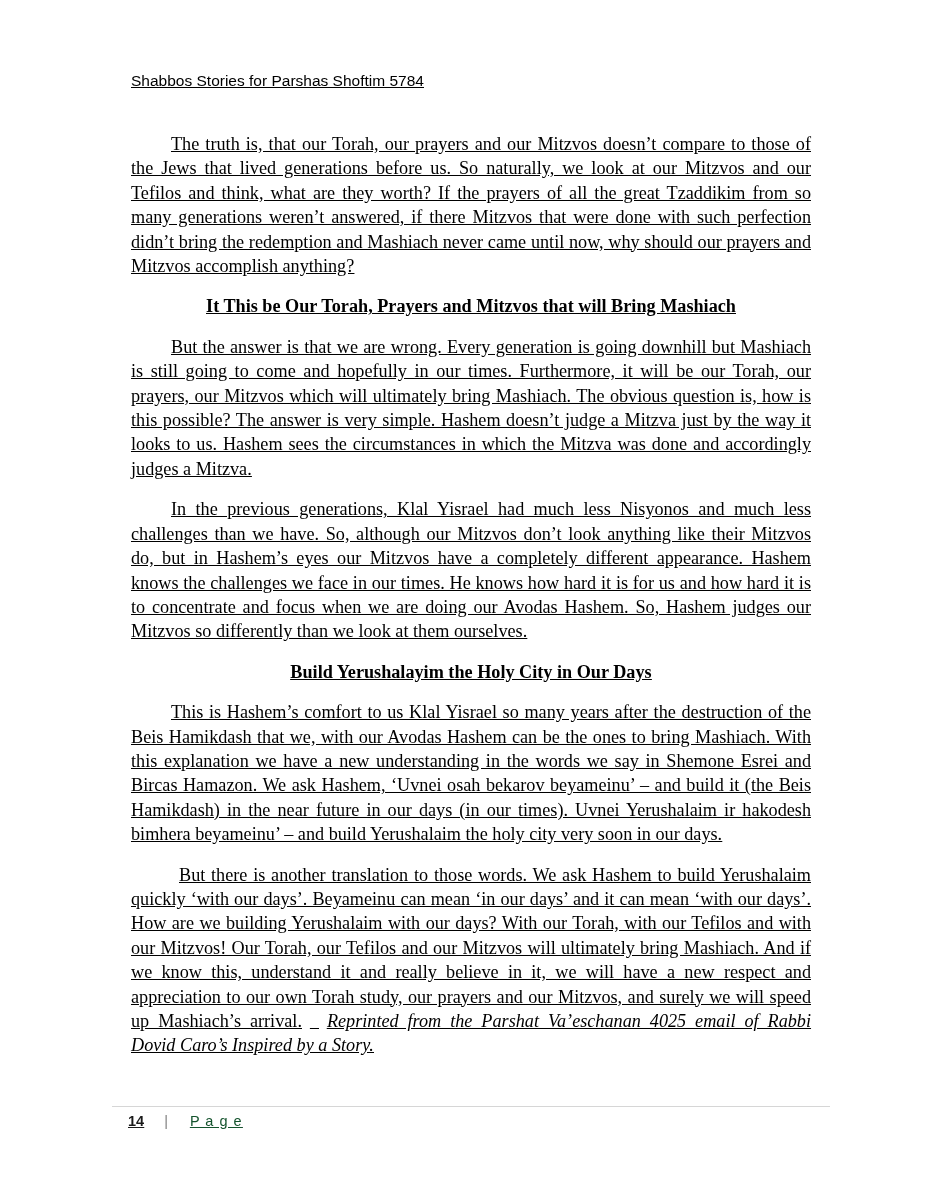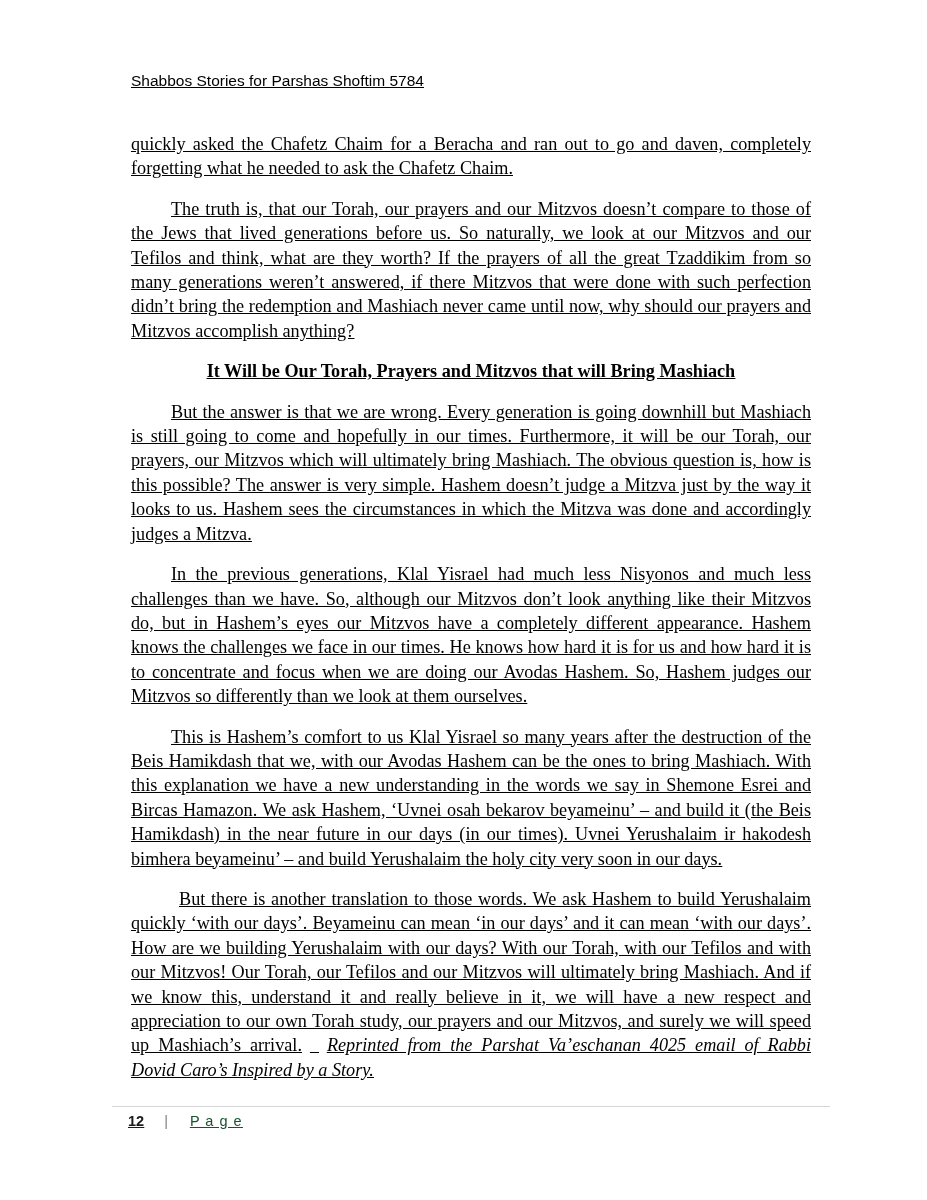--- a/index.html
+++ b/index.html
@@ -62,29 +62,29 @@
 </head>
 <body>
 
 <div class="page">
 
   <div class="doc-header">
     <span>Shabbos Stories for Parshas Shoftim 5784</span>
   </div>
 
   <div class="doc-body">
-    <p class="para no-indent">quickly asked the Chafetz Chaim for a Beracha and ran out to go and daven, completely forgetting what he needed to ask the Chafetz Chaim.</p>
     <p class="para indent">The truth is, that our Torah, our prayers and our Mitzvos doesn’t compare to those of the Jews that lived generations before us. So naturally, we look at our Mitzvos and our Tefilos and think, what are they worth? If the prayers of all the great Tzaddikim from so many generations weren’t answered, if there Mitzvos that were done with such perfection didn’t bring the redemption and Mashiach never came until now, why should our prayers and Mitzvos accomplish anything?</p>
-    <p class="heading">It Will be Our Torah, Prayers and Mitzvos that will Bring Mashiach</p>
+    <p class="heading">It This be Our Torah, Prayers and Mitzvos that will Bring Mashiach</p>
     <p class="para indent">But the answer is that we are wrong. Every generation is going downhill but Mashiach is still going to come and hopefully in our times. Furthermore, it will be our Torah, our prayers, our Mitzvos which will ultimately bring Mashiach. The obvious question is, how is this possible? The answer is very simple. Hashem doesn’t judge a Mitzva just by the way it looks to us. Hashem sees the circumstances in which the Mitzva was done and accordingly judges a Mitzva.</p>
     <p class="para indent">In the previous generations, Klal Yisrael had much less Nisyonos and much less challenges than we have. So, although our Mitzvos don’t look anything like their Mitzvos do, but in Hashem’s eyes our Mitzvos have a completely different appearance. Hashem knows the challenges we face in our times. He knows how hard it is for us and how hard it is to concentrate and focus when we are doing our Avodas Hashem. So, Hashem judges our Mitzvos so differently than we look at them ourselves.</p>
+    <p class="heading">Build Yerushalayim the Holy City in Our Days</p>
     <p class="para indent">This is Hashem’s comfort to us Klal Yisrael so many years after the destruction of the Beis Hamikdash that we, with our Avodas Hashem can be the ones to bring Mashiach. With this explanation we have a new understanding in the words we say in Shemone Esrei and Bircas Hamazon. We ask Hashem, ‘Uvnei osah bekarov beyameinu’ – and build it (the Beis Hamikdash) in the near future in our days (in our times). Uvnei Yerushalaim ir hakodesh bimhera beyameinu’ – and build Yerushalaim the holy city very soon in our days.</p>
     <p class="para indent">
       <span>But there is another translation to those words. We ask Hashem to build Yerushalaim quickly ‘with our days’. Beyameinu can mean ‘in our days’ and it can mean ‘with our days’. How are we building Yerushalaim with our days? With our Torah, with our Tefilos and with our Mitzvos! Our Torah, our Tefilos and our Mitzvos will ultimately bring Mashiach. And if we know this, understand it and really believe in it, we will have a new respect and appreciation to our own Torah study, our prayers and our Mitzvos, and surely we will speed up Mashiach’s arrival.</span>
       <span class="italic">Reprinted from the Parshat Va’eschanan 4025 email of Rabbi Dovid Caro’s Inspired by a Story.</span>
     </p>
   </div>
 
   <div class="doc-footer">
-    <span class="pg-num">12</span><span class="pg-sep">|</span><span class="pg-label">P a g e</span>
+    <span class="pg-num">14</span><span class="pg-sep">|</span><span class="pg-label">P a g e</span>
   </div>
 
 </div>
 
 </body></html>

